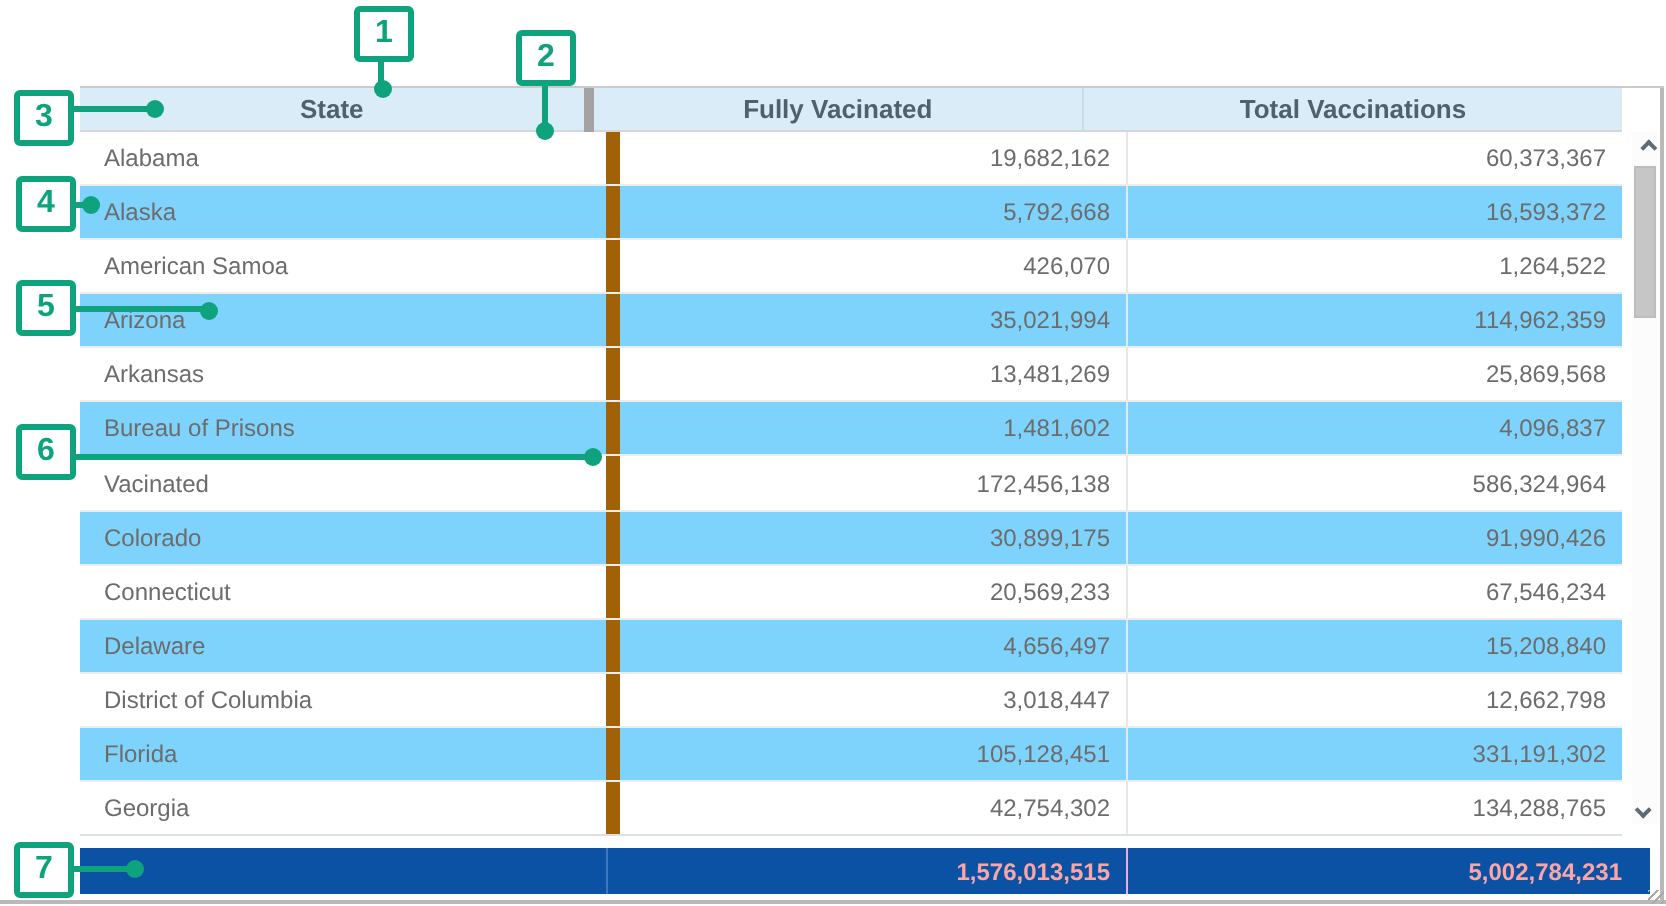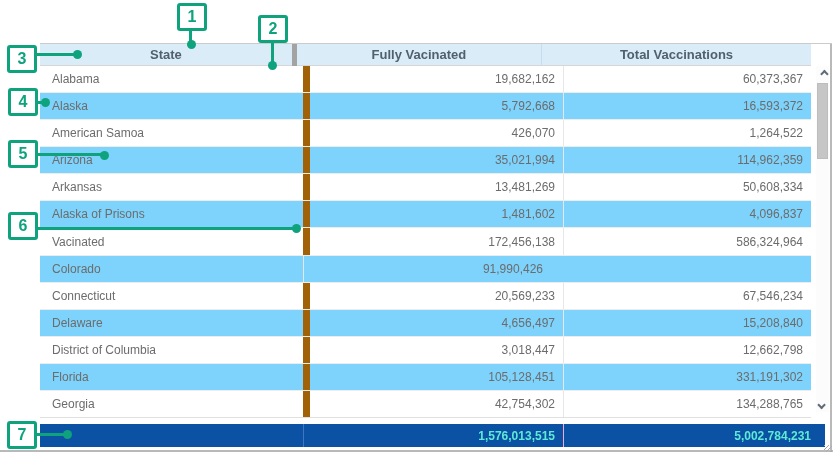--- a/index.html
+++ b/index.html
@@ -29,21 +29,21 @@
   .tr{flex:1 1 auto;display:flex;background:#ffffff;border-bottom:1px solid #ededed;}
   .tr:last-child{border-bottom:none;}
   .tr.alt{background:#7dd3fc;}
   .td{font-size:12px;color:var(--cell-text);display:flex;align-items:center;overflow:hidden;white-space:nowrap;}
   .td.c1{width:263px;padding-left:12px;}
   .td.c2{width:260px;justify-content:flex-end;padding-right:8px;border-left:7px solid #a16207;}
   .td.c3{width:248px;justify-content:flex-end;padding-right:8px;border-left:1px solid #e7e7e7;}
 
   
   .totals{position:absolute;left:40px;top:424px;width:785px;height:23px;display:flex;background:var(--total-row-bg);}
-  .totals .tc{height:23px;display:flex;align-items:center;justify-content:flex-end;font-size:12px;font-weight:bold;color:#5eead4;}
+  .totals .tc{height:23px;display:flex;align-items:center;justify-content:flex-end;font-size:12px;font-weight:bold;color:#fca5a5;}
   .totals .tc.c1{width:263px;}
   .totals .tc.c2{width:260px;border-left:1px solid #3d77c2;padding-right:8px;}
   .totals .tc.c3{width:256px;border-left:1px solid #f9a8d4;padding-right:8px;}
 
   
   .vscroll{position:absolute;left:816px;top:66px;width:13px;height:346px;background:#fcfcfc;}
   .scroll-btn{position:absolute;left:0;width:13px;height:13px;display:flex;align-items:center;justify-content:center;cursor:pointer;}
   .scroll-btn.up{top:1px;}
   .scroll-btn.down{bottom:1px;}
   .chev{display:block;width:6px;height:6px;border:solid #5f6b75;border-width:2px 2px 0 0;}
@@ -101,34 +101,35 @@
         <div class="td c3">1,264,522</div>
       </div>
       <div class="tr alt">
         <div class="td c1">Arizona</div>
         <div class="td c2">35,021,994</div>
         <div class="td c3">114,962,359</div>
       </div>
       <div class="tr">
         <div class="td c1">Arkansas</div>
         <div class="td c2">13,481,269</div>
-        <div class="td c3">50,608,334</div>
-      </div>
-      <div class="tr alt">
-        <div class="td c1">Alaska of Prisons</div>
+        <div class="td c3">25,869,568</div>
+      </div>
+      <div class="tr alt">
+        <div class="td c1">Bureau of Prisons</div>
         <div class="td c2">1,481,602</div>
         <div class="td c3">4,096,837</div>
       </div>
       <div class="tr">
         <div class="td c1">Vacinated</div>
         <div class="td c2">172,456,138</div>
         <div class="td c3">586,324,964</div>
       </div>
       <div class="tr alt">
         <div class="td c1">Colorado</div>
+        <div class="td c2">30,899,175</div>
         <div class="td c3">91,990,426</div>
       </div>
       <div class="tr">
         <div class="td c1">Connecticut</div>
         <div class="td c2">20,569,233</div>
         <div class="td c3">67,546,234</div>
       </div>
       <div class="tr alt">
         <div class="td c1">Delaware</div>
         <div class="td c2">4,656,497</div>

